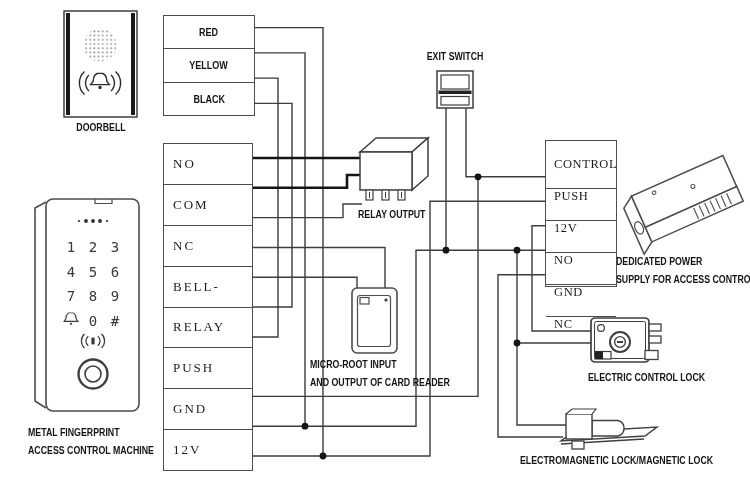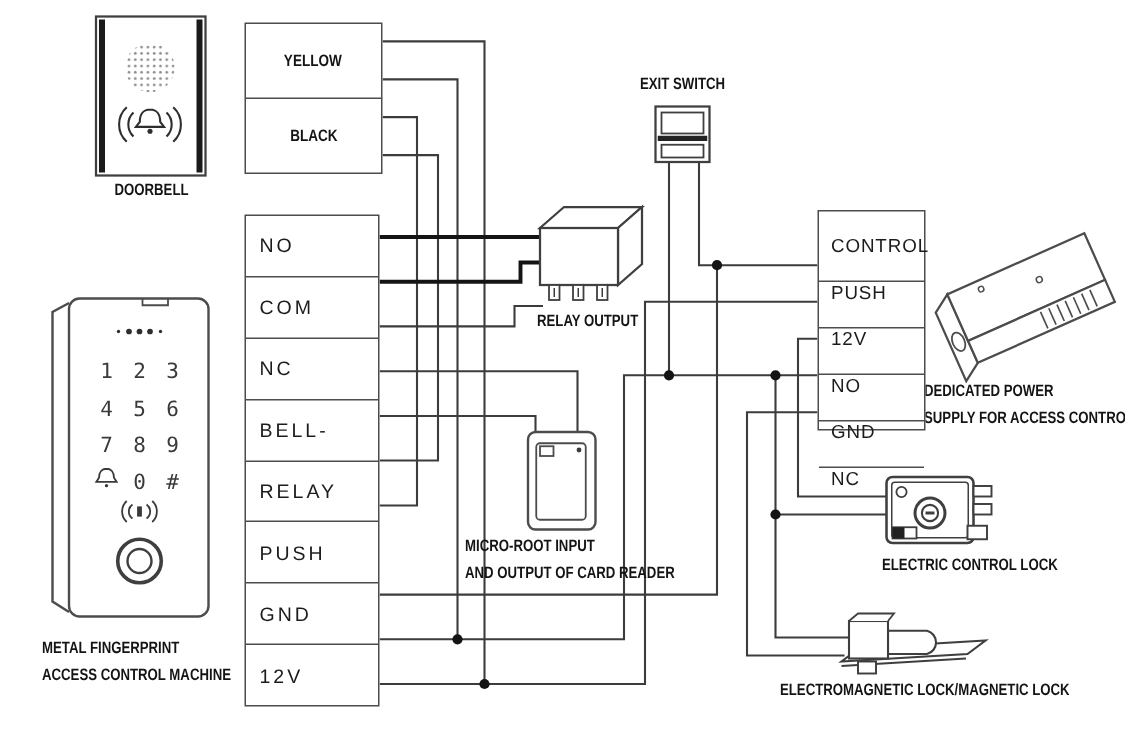--- a/index.html
+++ b/index.html
@@ -8,21 +8,21 @@
   svg{position:absolute;left:0;top:0;}
   
   .cap{position:absolute;font-family:"Liberation Sans",sans-serif;font-weight:700;
        font-size:11px;color:#141414;white-space:nowrap;
        transform:scaleX(0.8);transform-origin:0 0;}
   .cap.c{text-align:center;transform-origin:50% 0;}
   
   .tblock{position:absolute;box-sizing:border-box;border:1.6px solid #4a4c4e;background:#fff;
           display:flex;flex-direction:column;z-index:2;}
   .trow{flex:1;box-sizing:border-box;border-top:1.4px solid #4a4c4e;display:flex;align-items:center;
-        font-family:Liberation Sans, sans-serif;font-size:13px;letter-spacing:2px;color:#1c1c1c;
+        font-family:Liberation Serif, serif;font-size:13px;letter-spacing:2px;color:#1c1c1c;
         padding-left:9px;}
   .trow:first-child{border-top:none;}
   .ctl .trow{font-size:12.5px;letter-spacing:0.6px;padding-left:8px;margin-top:16px;}
   .crow{flex:1;box-sizing:border-box;border-top:1.4px solid #4a4c4e;display:flex;align-items:center;justify-content:center;padding-left:0;}
   .crow:first-child{border-top:none;}
   .crow span{font-family:"Liberation Sans",sans-serif;font-weight:700;font-size:11px;color:#141414;transform:scaleX(0.82);}
 </style>
 </head>
 <body>
 
@@ -189,20 +189,23 @@
       <line x1="561" y1="444" x2="644" y2="439"></line>
       <path d="M592 420.5 h26 a8 8 0 0 1 0 15.5 h-26 z"></path>
       <rect x="566" y="414" width="26" height="25"></rect>
       <path d="M566 414 l6 -5 h24 l-4 5" stroke-width="1.2"></path>
       <rect x="572" y="441" width="12" height="8" stroke-width="1.3"></rect>
     </g>
   </svg>
 
   <div class="tblock" style="left:163px;top:15px;width:92px;height:101px;">
     <div class="crow">
+        <span>RED</span>
+      </div>
+    <div class="crow">
         <span>YELLOW</span>
       </div>
     <div class="crow">
         <span>BLACK</span>
       </div>
   </div>
 
   <div class="tblock" style="left:163px;top:143px;width:90px;height:328px;">
     <div class="trow">NO</div>
     <div class="trow">COM</div>

